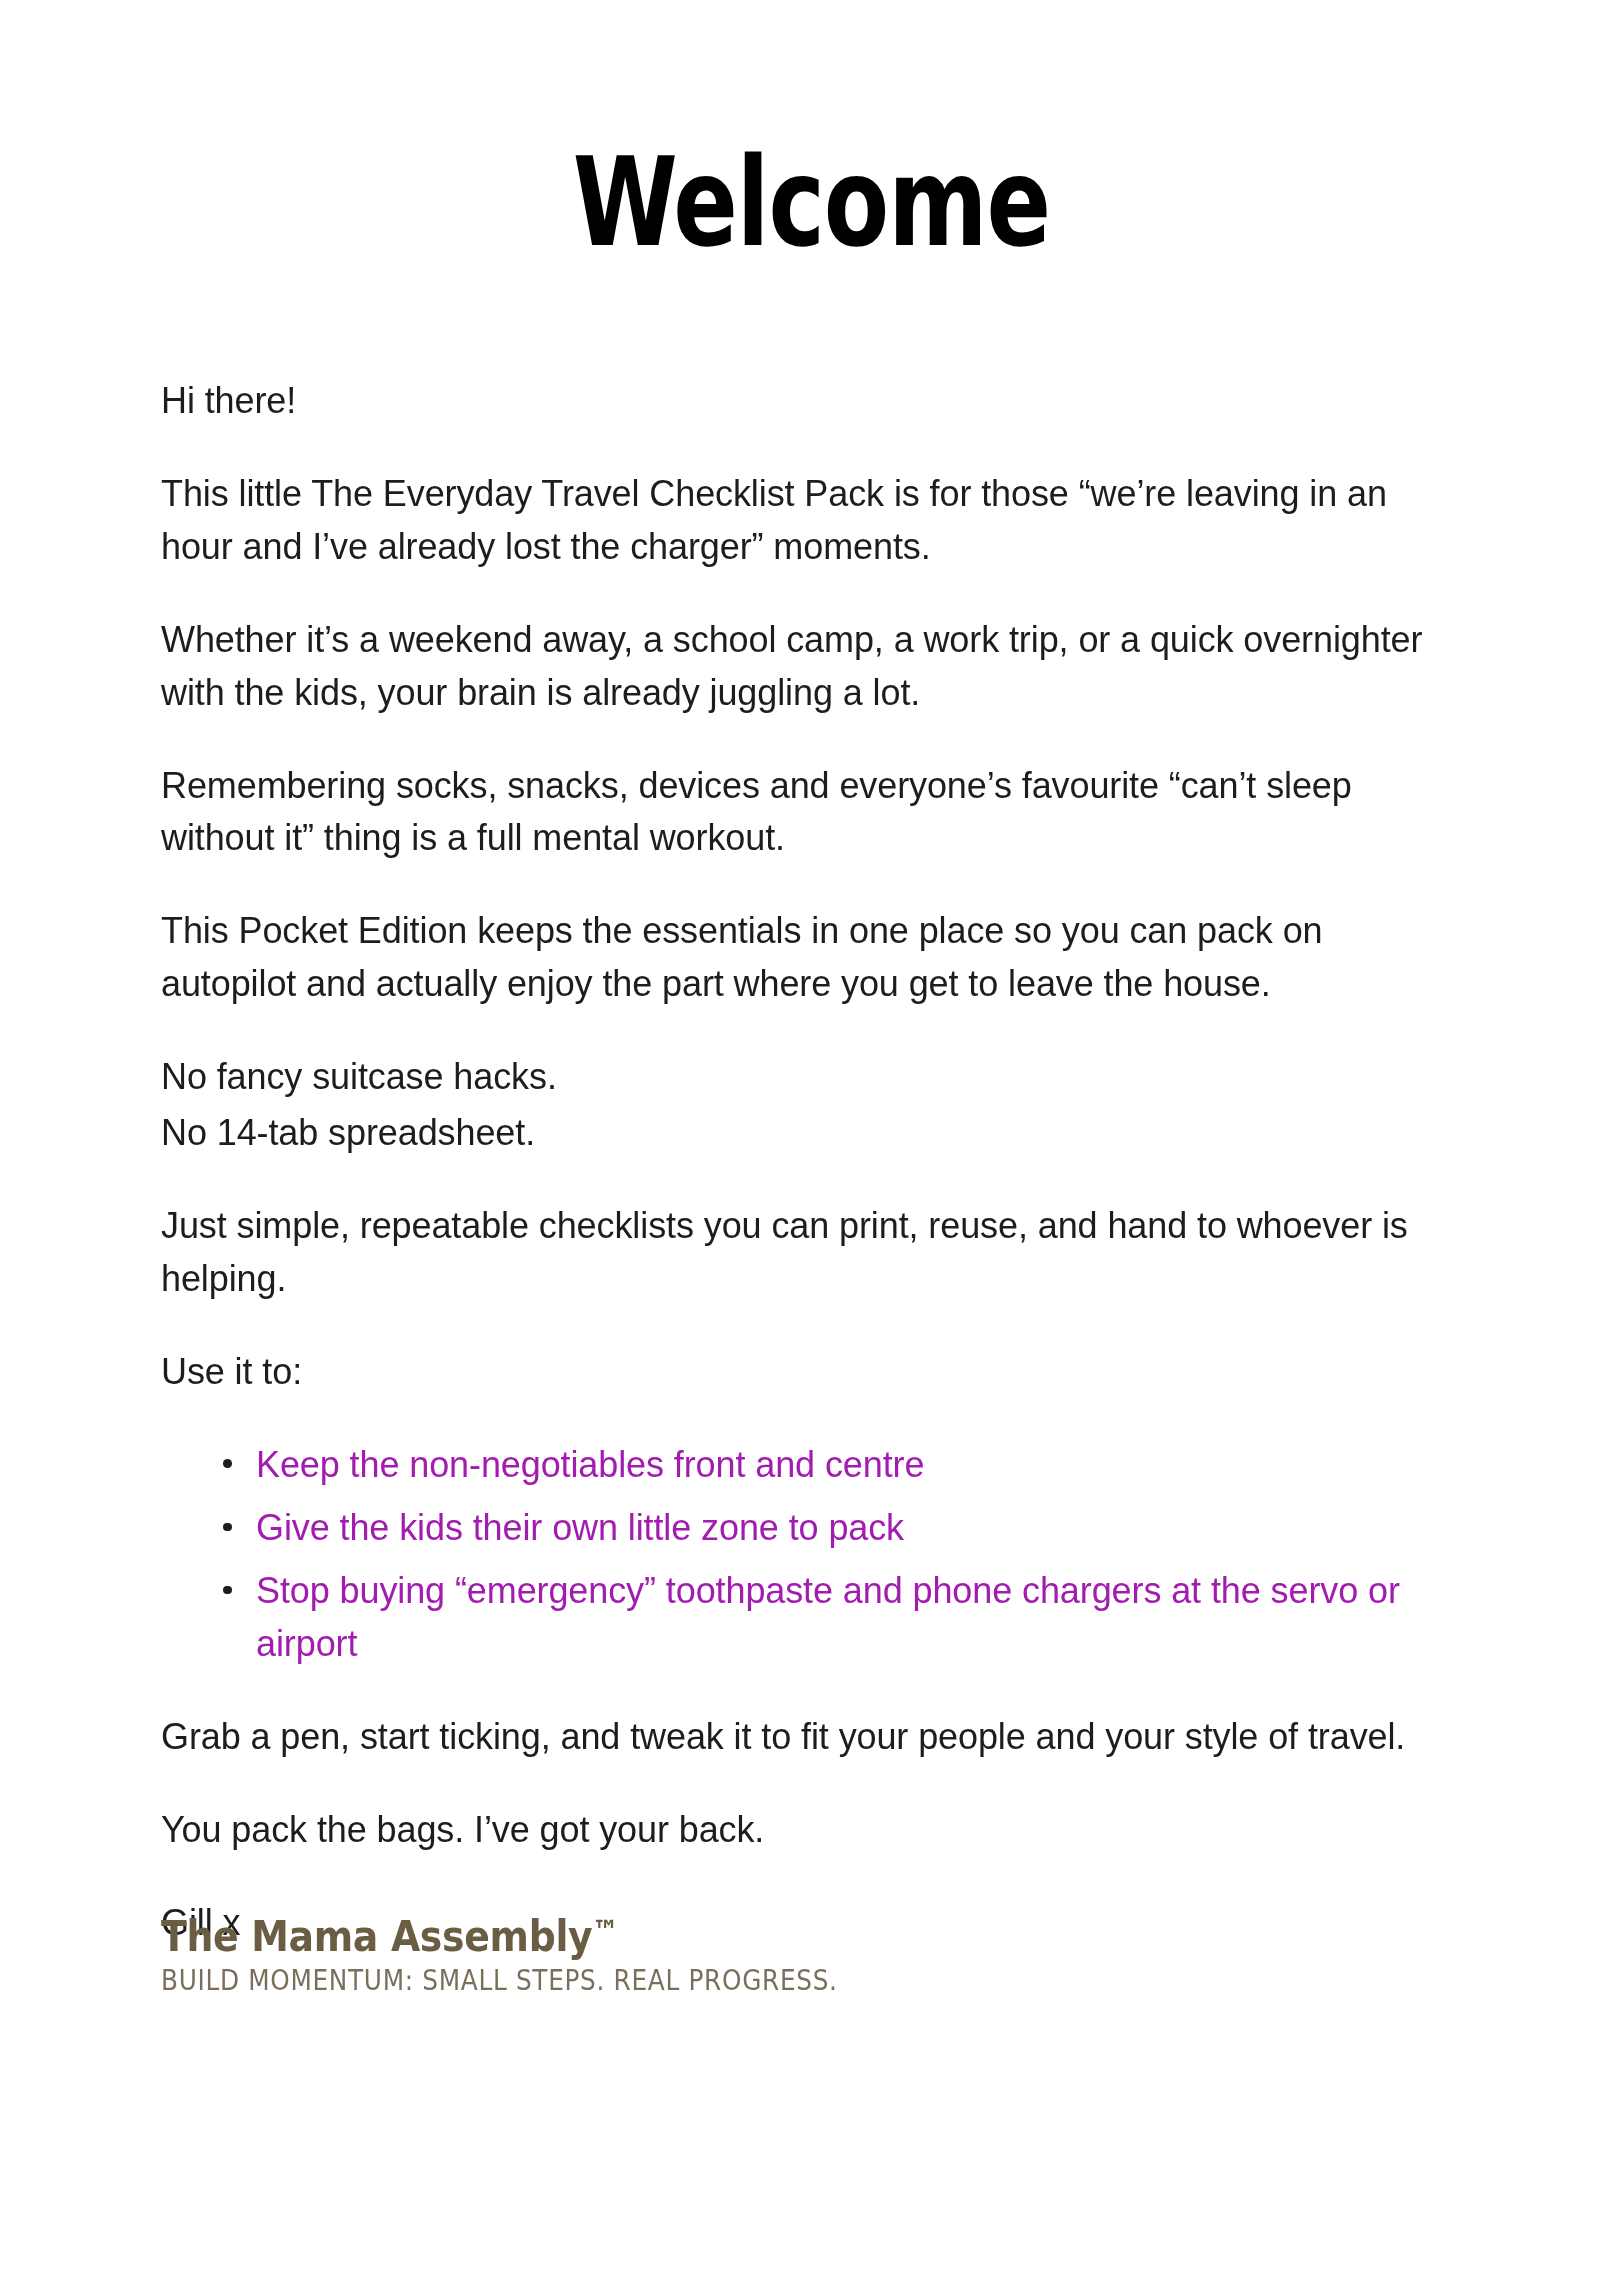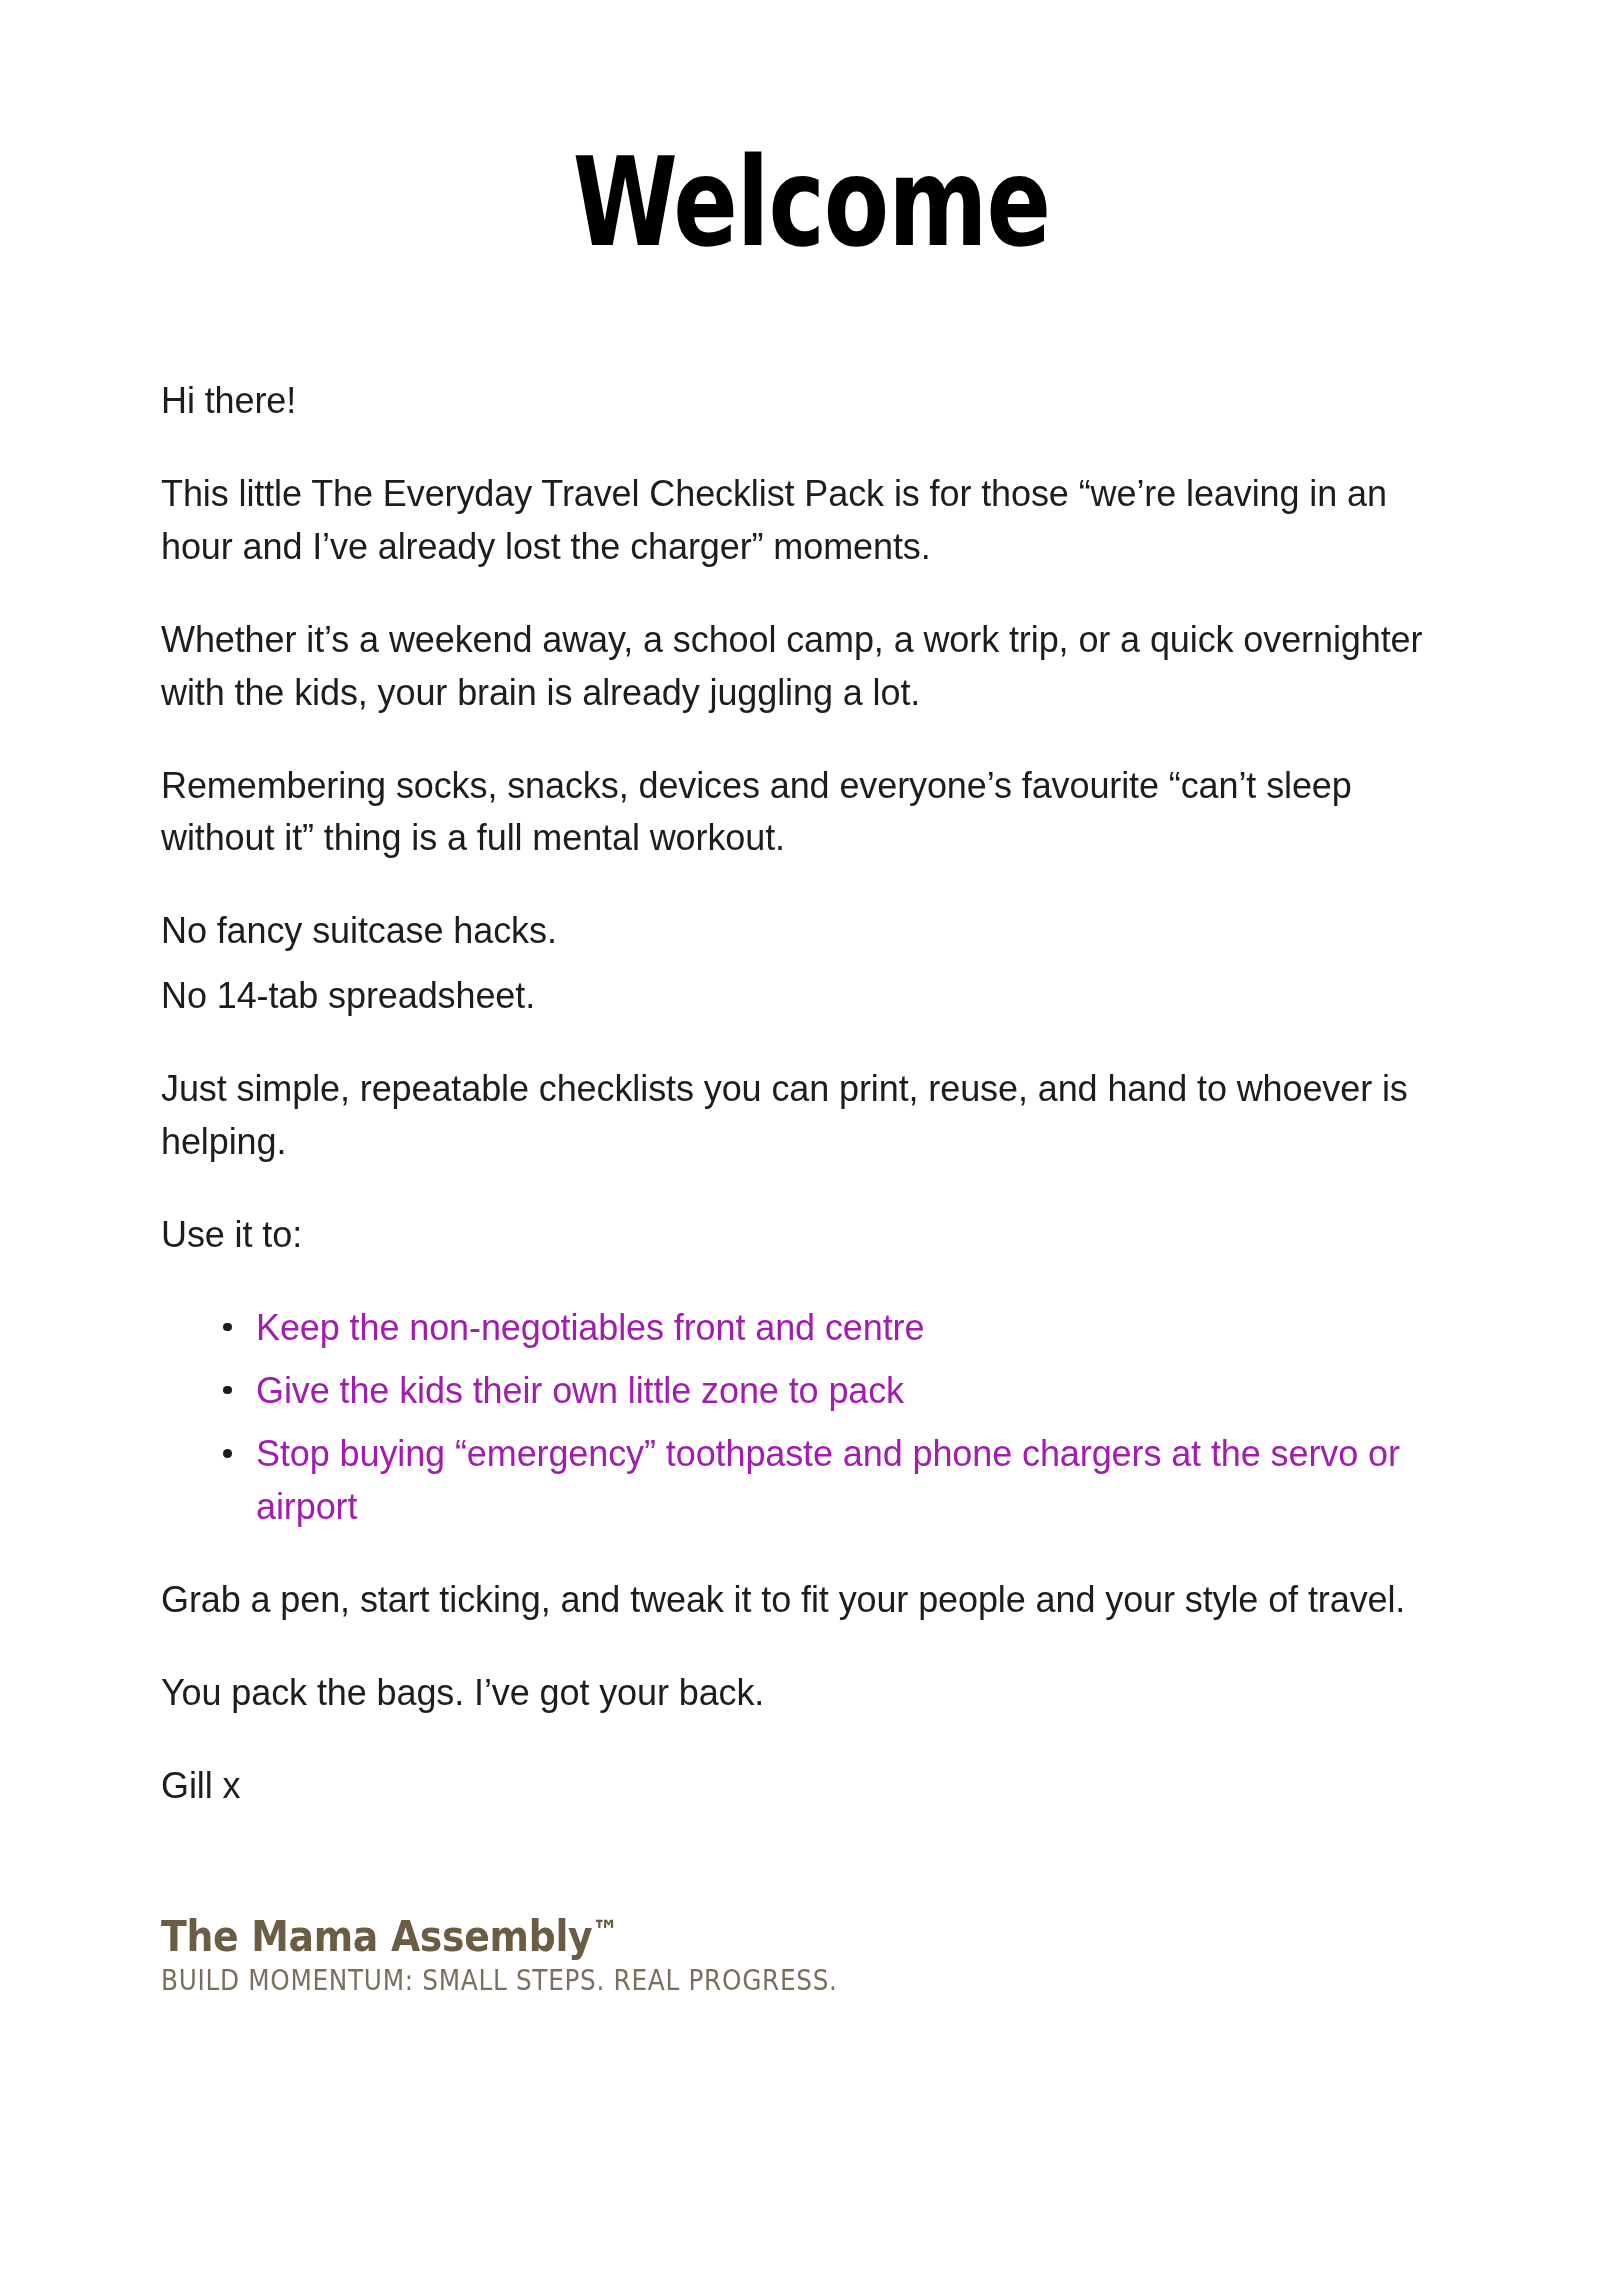--- a/index.html
+++ b/index.html
@@ -54,21 +54,21 @@
   .para {
     margin: 0 0 40px 0;
     font-size: 36px;
     line-height: 1.47;
     font-weight: 400;
     color: #1d1d1d;
     letter-spacing: -0.1px;
   }
 
   .para.tight {
-    margin-bottom: 12px;
+    margin-bottom: 3px;
   }
 
   .para.tight + .para.tight {
     margin-bottom: 40px;
   }
 
   
   .bullets {
     margin: 0 0 40px 0;
     padding-left: 62px;
@@ -145,20 +145,21 @@
   <div class="body-copy">
 
     <p class="para">Hi there!</p>
 
     <p class="para">This little The Everyday Travel Checklist Pack is for those “we’re leaving in an hour and I’ve already lost the charger” moments.</p>
 
     <p class="para">Whether it’s a weekend away, a school camp, a work trip, or a quick overnighter with the kids, your brain is already juggling a lot.</p>
 
     <p class="para">Remembering socks, snacks, devices and everyone’s favourite “can’t sleep without it” thing is a full mental workout.</p>
 
+    <p class="para">This Pocket Edition keeps the essentials in one place so you can pack on autopilot and actually enjoy the part where you get to leave the house.</p>
 
     <p class="para tight">No fancy suitcase hacks.</p>
 
     <p class="para tight">No 14-tab spreadsheet.</p>
 
     <p class="para"> Just simple, repeatable checklists you can print, reuse, and hand to whoever is helping.</p>
 
     <p class="para">Use it to:</p>
 
     <ul class="bullets">

